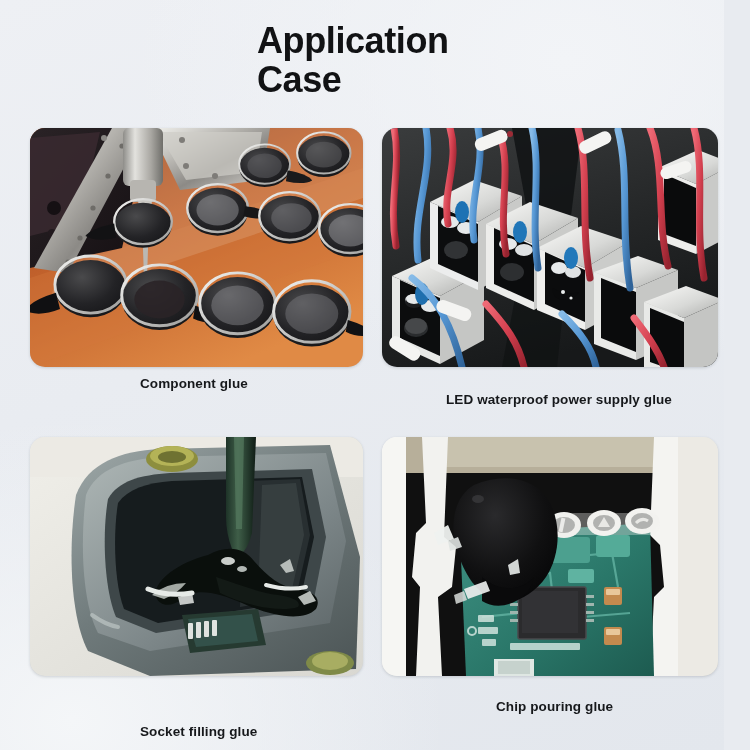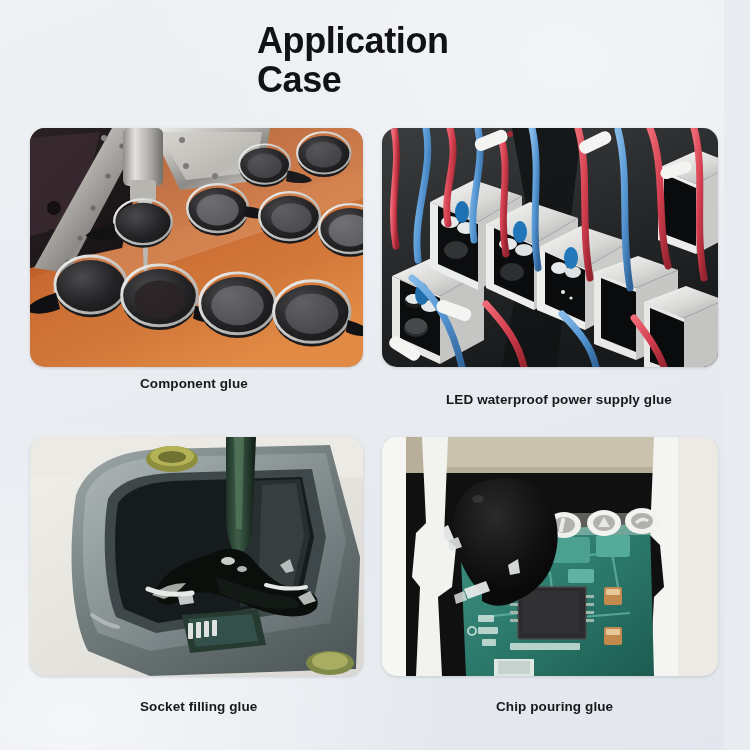--- a/index.html
+++ b/index.html
@@ -60,21 +60,21 @@
   .caption {
     position: absolute;
     font-size: 13.5px;
     font-weight: bold;
     color: #16181b;
     letter-spacing: 0.1px;
     white-space: nowrap;
   }
   .cap-1 { left: 140px; top: 376px; }
   .cap-2 { left: 446px; top: 392px; }
-  .cap-3 { left: 140px; top: 699px; }
+  .cap-3 { left: 140px; top: 724px; }
   .cap-4 { left: 496px; top: 699px; text-align: right; }
 </style>
 </head>
 <body>
 
 <div id="page">
 
   <div class="title">Application
 Case</div>
 

